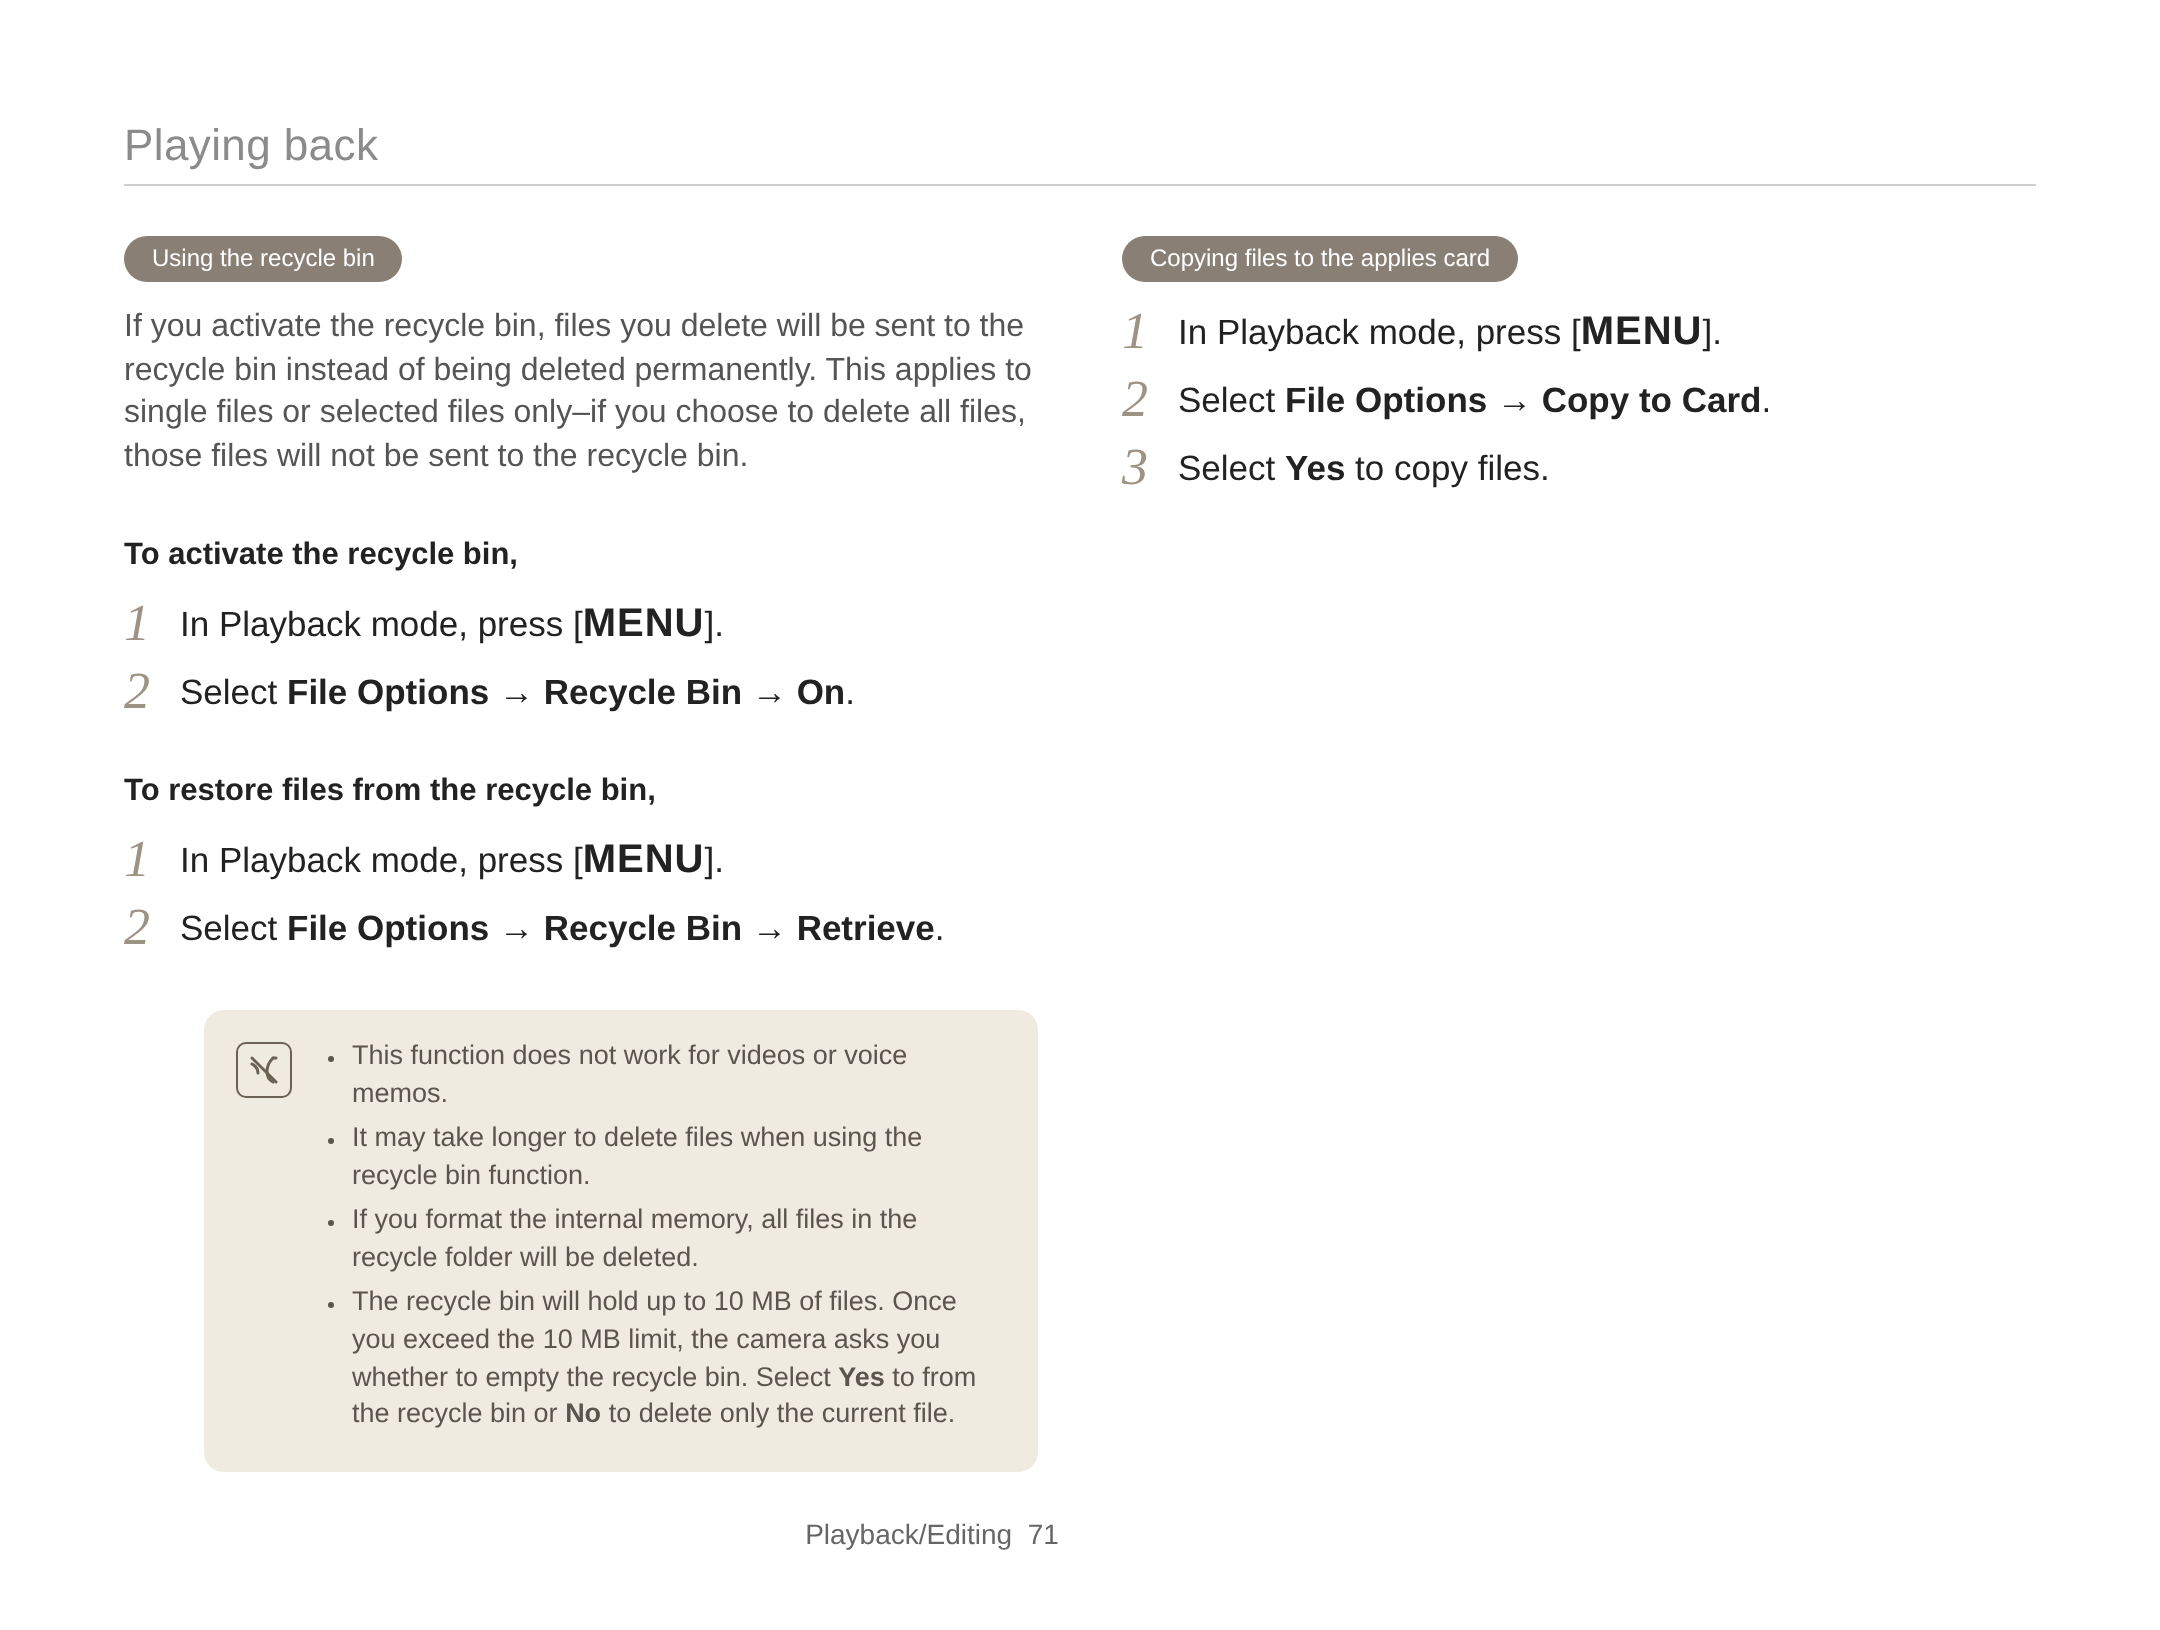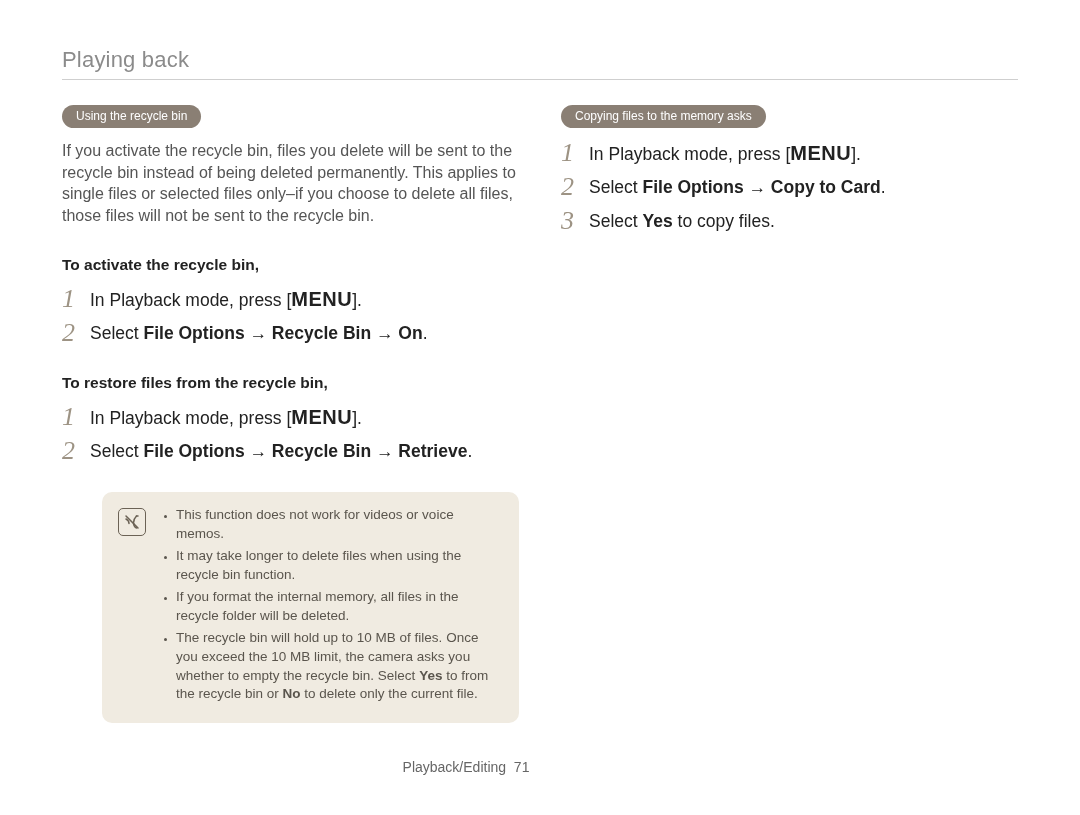--- a/index.html
+++ b/index.html
@@ -6,21 +6,21 @@
     margin: 0;
     padding: 0;
     width: 1080px;
     height: 815px;
     font-family: Arial, Helvetica, sans-serif;
     background: #fff;
     color: #222;
     box-sizing: border-box;
   }
   .page {
-    padding: 47px 62px 0 62px;
+    padding: 60px 62px 0 62px;
     box-sizing: border-box;
   }
   .header-title {
     font-family: "Segoe UI Light", "Helvetica Neue", Arial, sans-serif;
     font-weight: 300;
     font-size: 22px;
     color: #8b8b8b;
     letter-spacing: 0.2px;
     margin-bottom: 6px;
   }
@@ -186,21 +186,21 @@
           <li>It may take longer to delete files when using the recycle bin function.</li>
           <li>If you format the internal memory, all files in the recycle folder will be deleted.</li>
           <li>
             <span>The recycle bin will hold up to 10 MB of files. Once you exceed the 10 MB limit, the camera asks you whether to empty the recycle bin. Select </span><b>Yes</b><span> to from the recycle bin or </span><b>No</b><span> to delete only the current file.</span>
           </li>
         </ul>
       </div>
     </div>
 
     <div class="col">
-      <div class="pill">Copying files to the memory asks</div>
+      <div class="pill">Copying files to the applies card</div>
 
       <div class="steps-block">
         <div class="step-row">
           <div class="step-num">1</div>
           <div class="step-text">
             <span>In Playback mode, press [</span><span class="menu-label">MENU</span><span>].</span>
           </div>
         </div>
         <div class="step-row">
           <div class="step-num">2</div>

